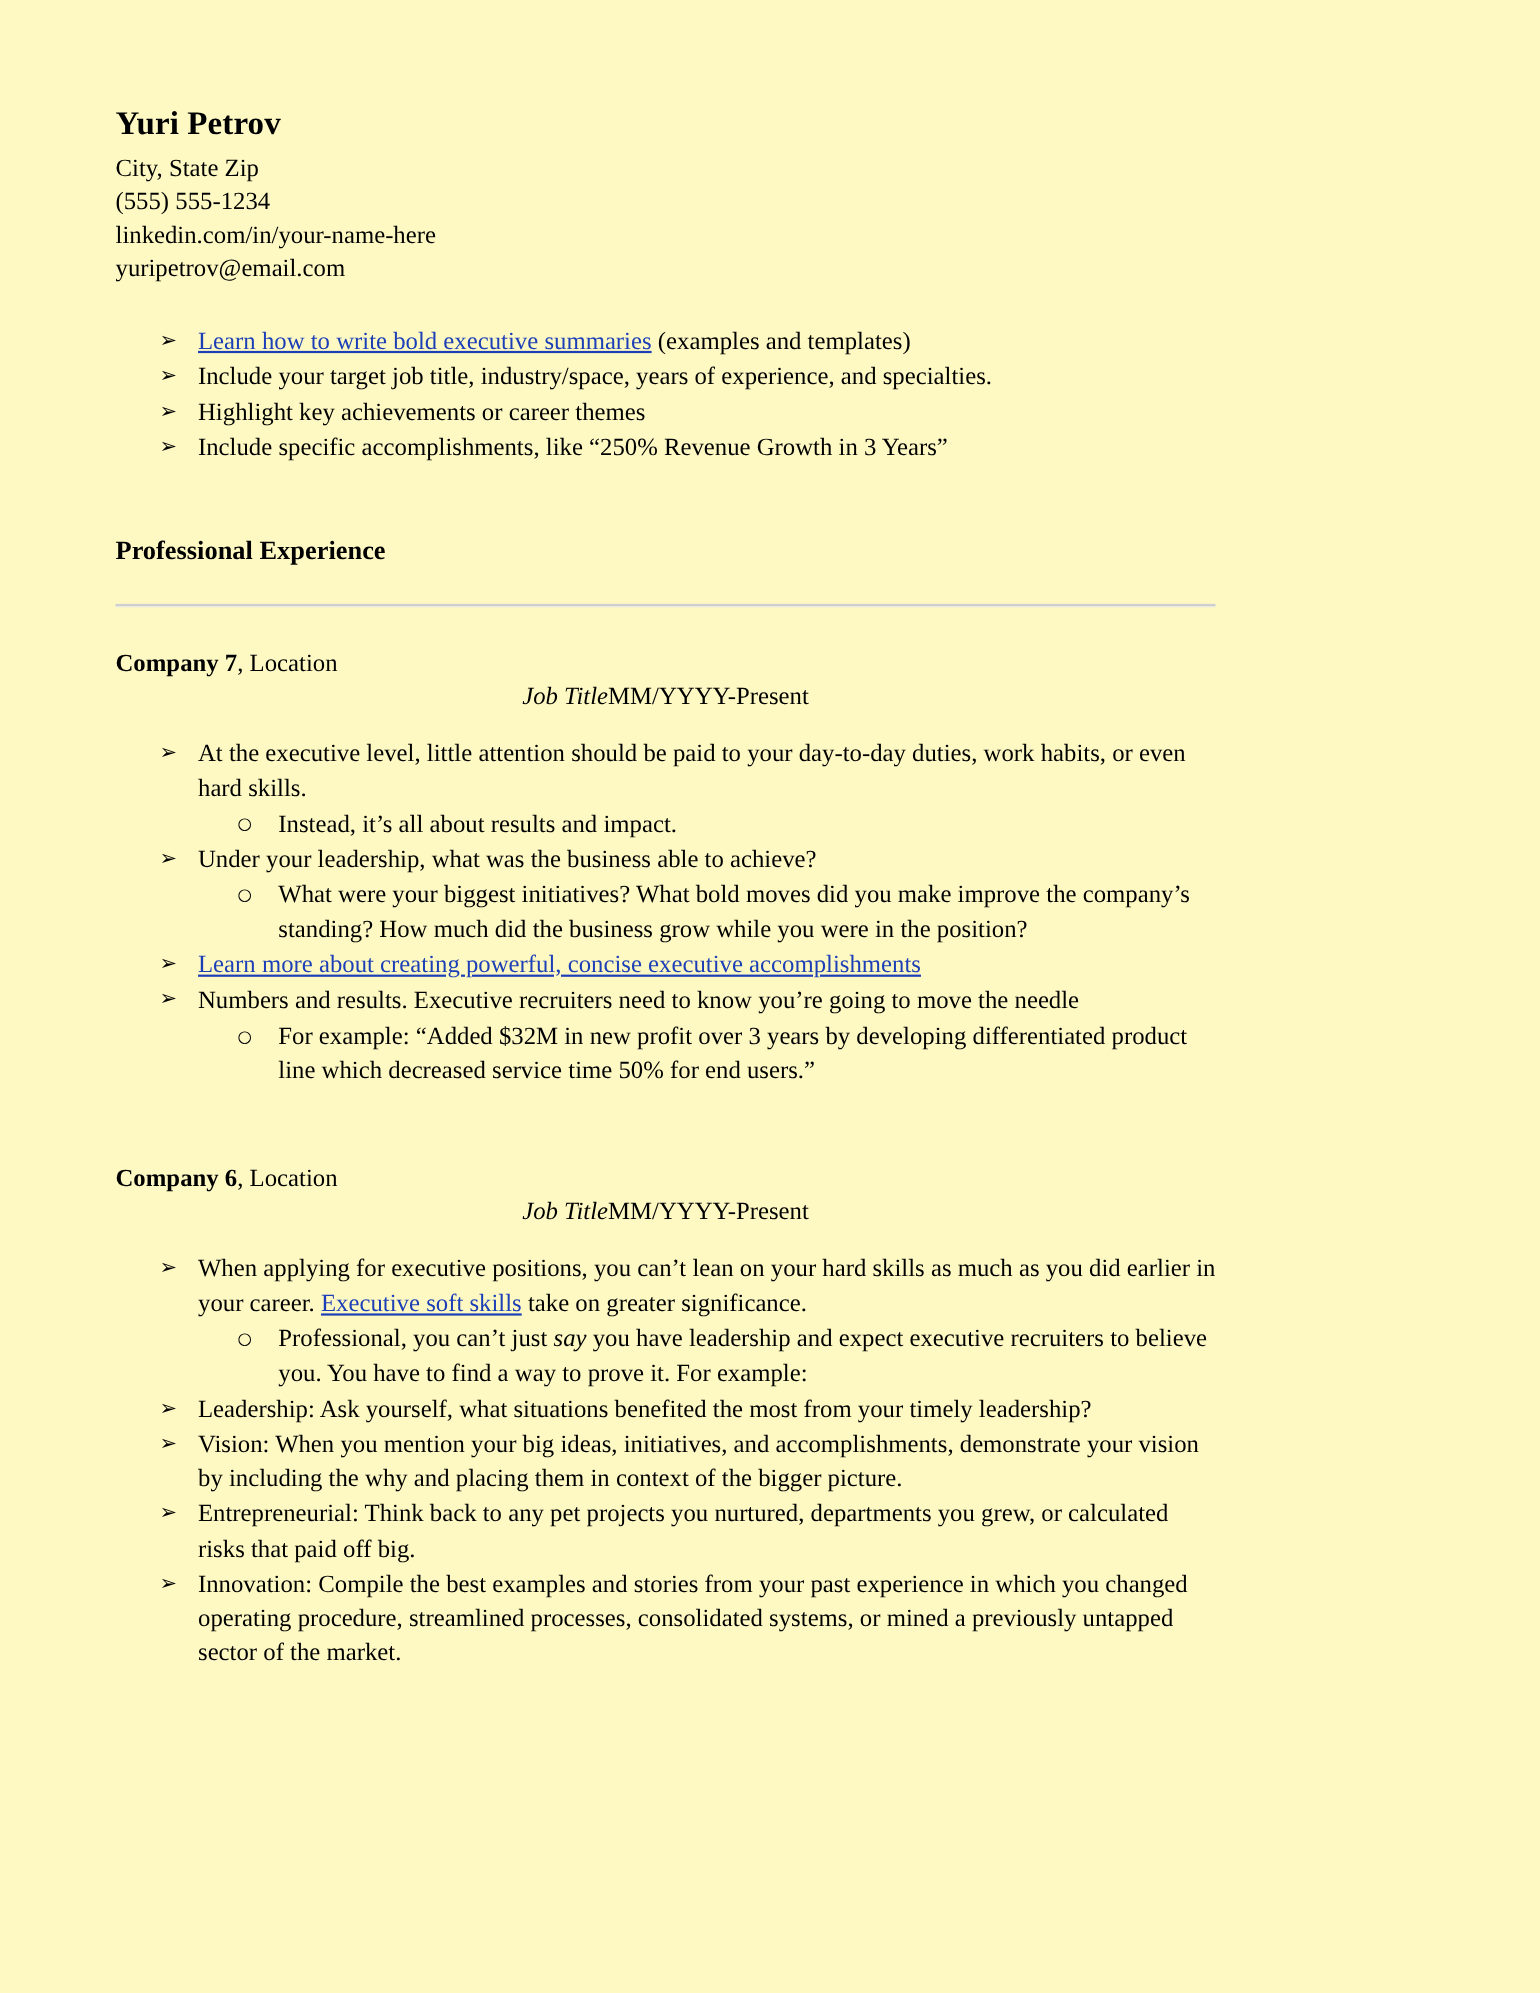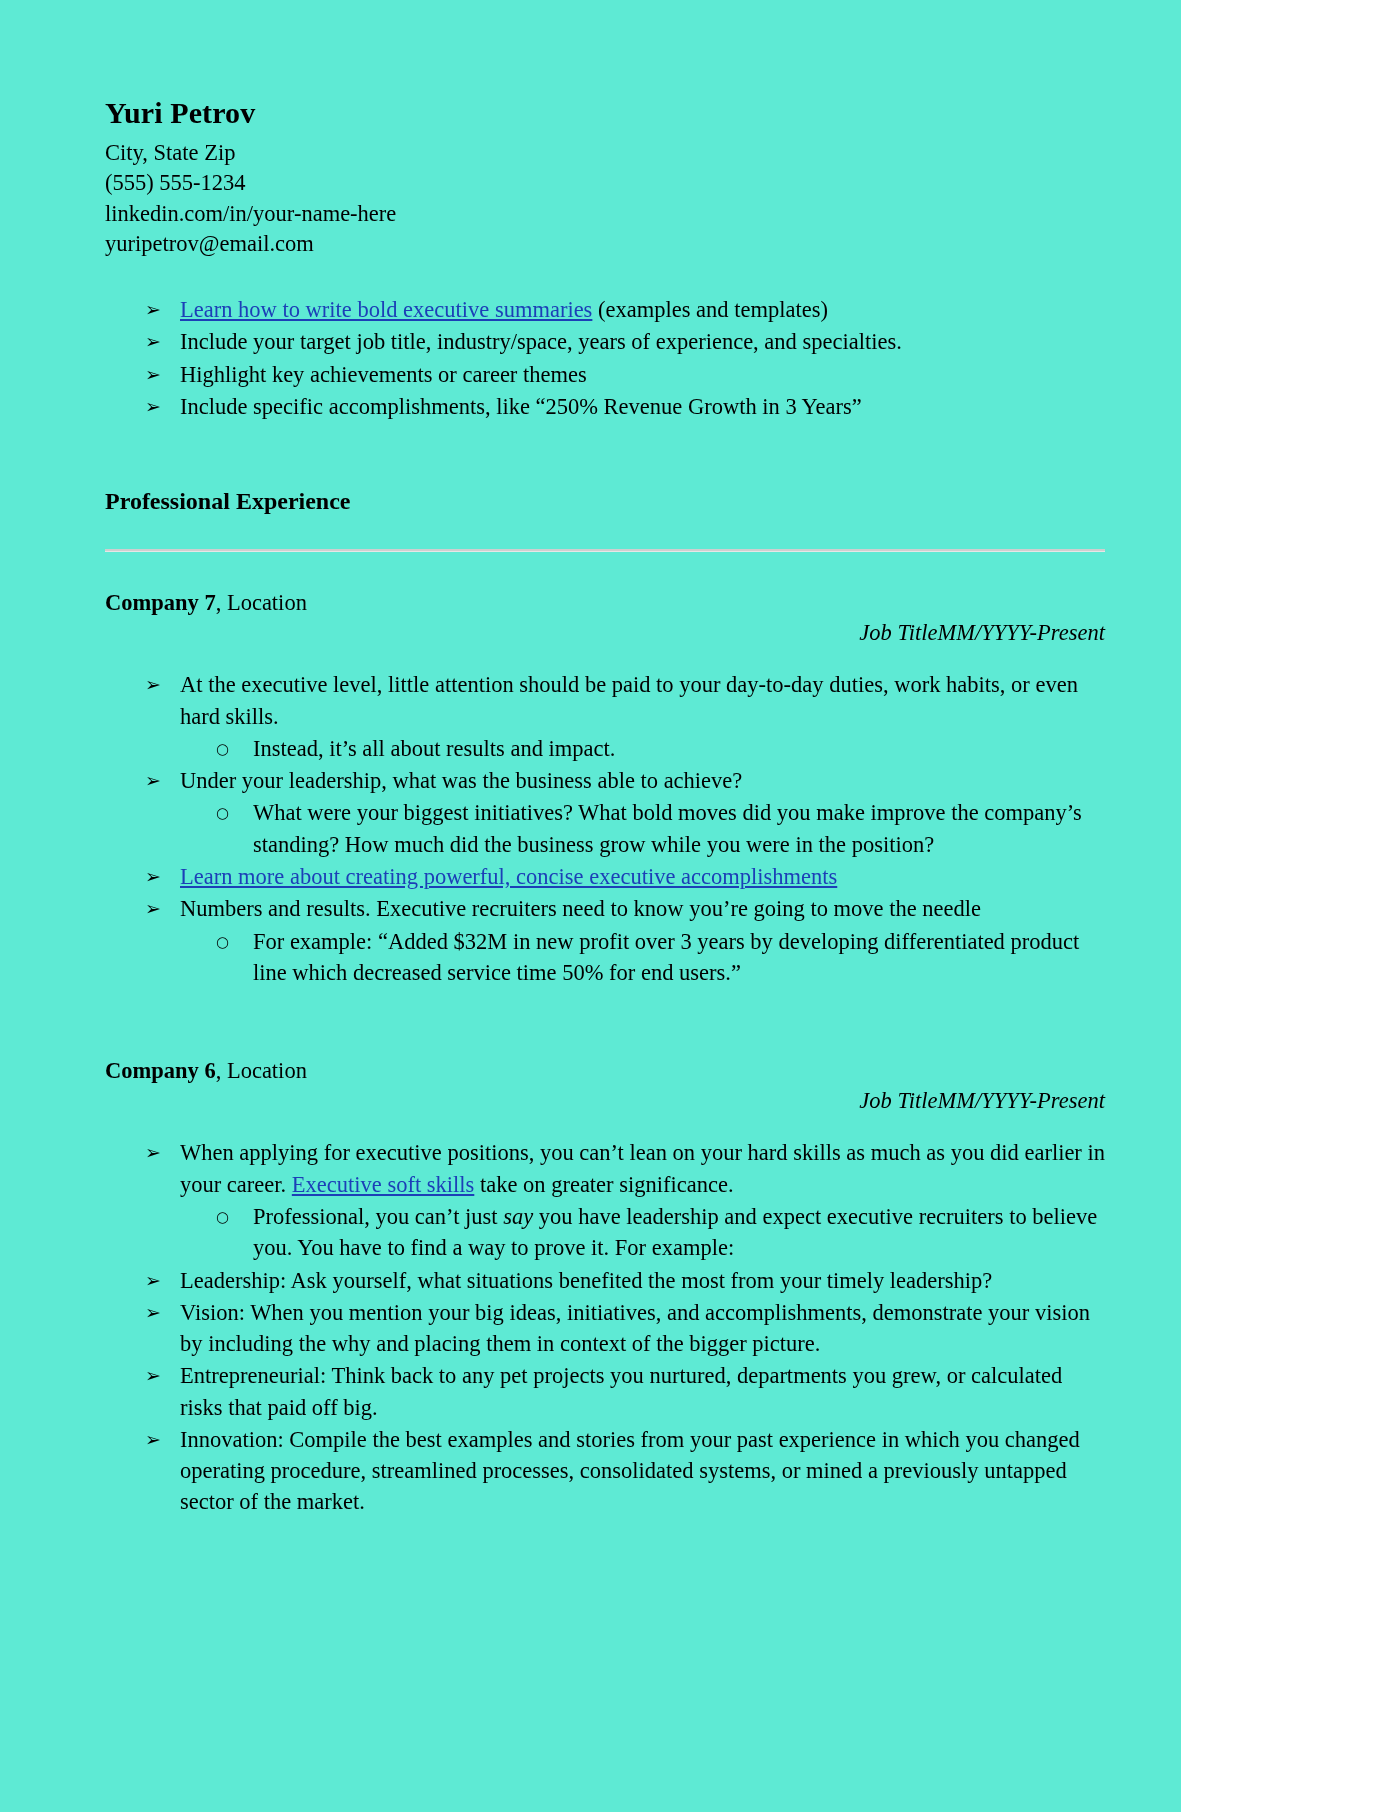--- a/index.html
+++ b/index.html
@@ -8,23 +8,23 @@
     padding: 0;
     background: #ffffff;
   }
   body {
     width: 1400px;
     min-height: 1812px;
     font-family: "Liberation Serif", "DejaVu Serif", serif;
     color: #000000;
   }
   .page {
-    width: 1181px;
+    width: 1400px;
     min-height: 1812px;
-    background: #5eead4;
+    background: #fef9c3;
     padding: 95px 12px 0 0;
     position: relative;
   }
   .content {
     margin-left: 105px;
     width: 1000px;
   }
 
   
   .name {
@@ -112,32 +112,31 @@
   .job-company {
     font-size: 22.5px;
     line-height: 1.32;
     margin: 0;
   }
   .job-company .co {
     font-weight: bold;
   }
   .job-titlerow {
     display: flex;
-    justify-content: flex-end;
+    justify-content: center;
     align-items: baseline;
     font-size: 22.5px;
     line-height: 1.32;
     margin: 0;
   }
   .job-title {
     font-style: italic;
   }
   .job-dates {
     white-space: nowrap;
-    font-style: italic;
   }
   .job-bullets { margin-top: 22px; }
 </style>
 </head>
 <body>
 
 <div class="page">
   <div class="content">
 
     <div>

